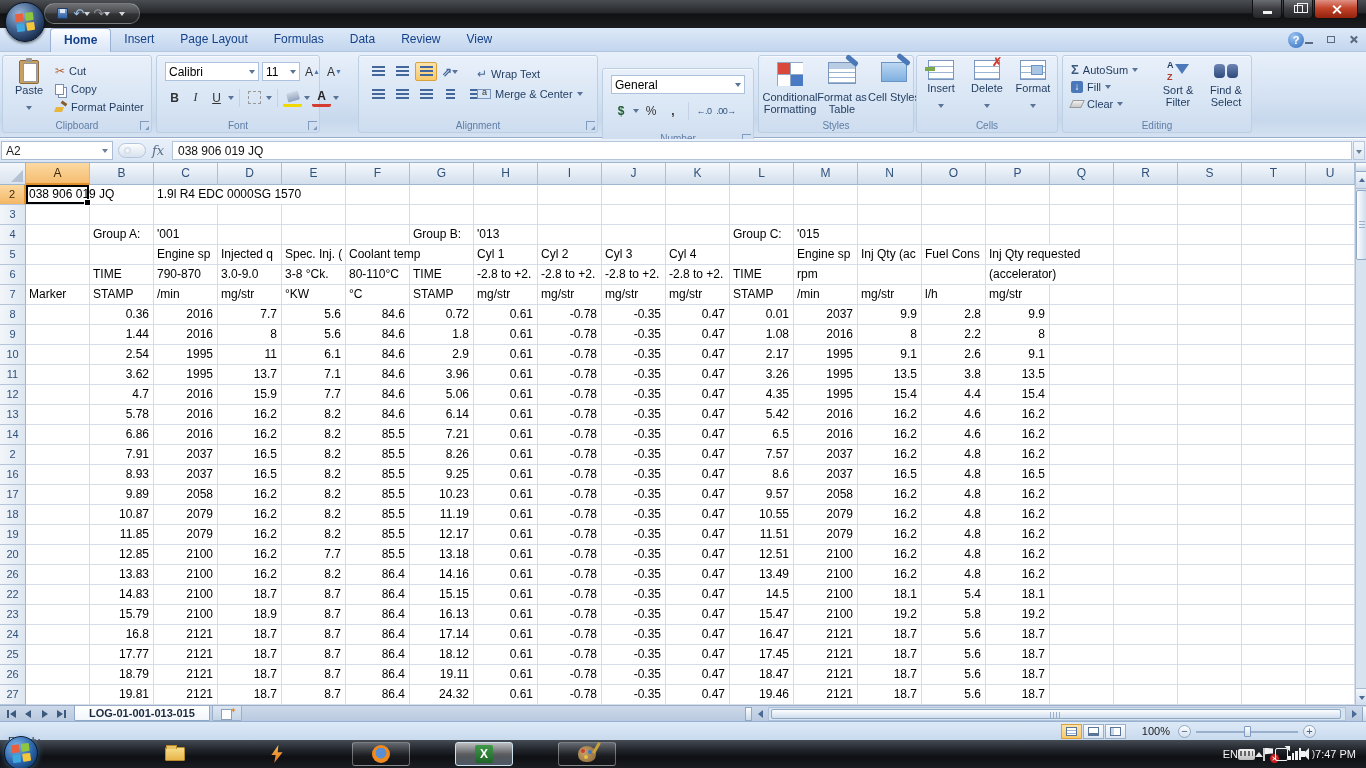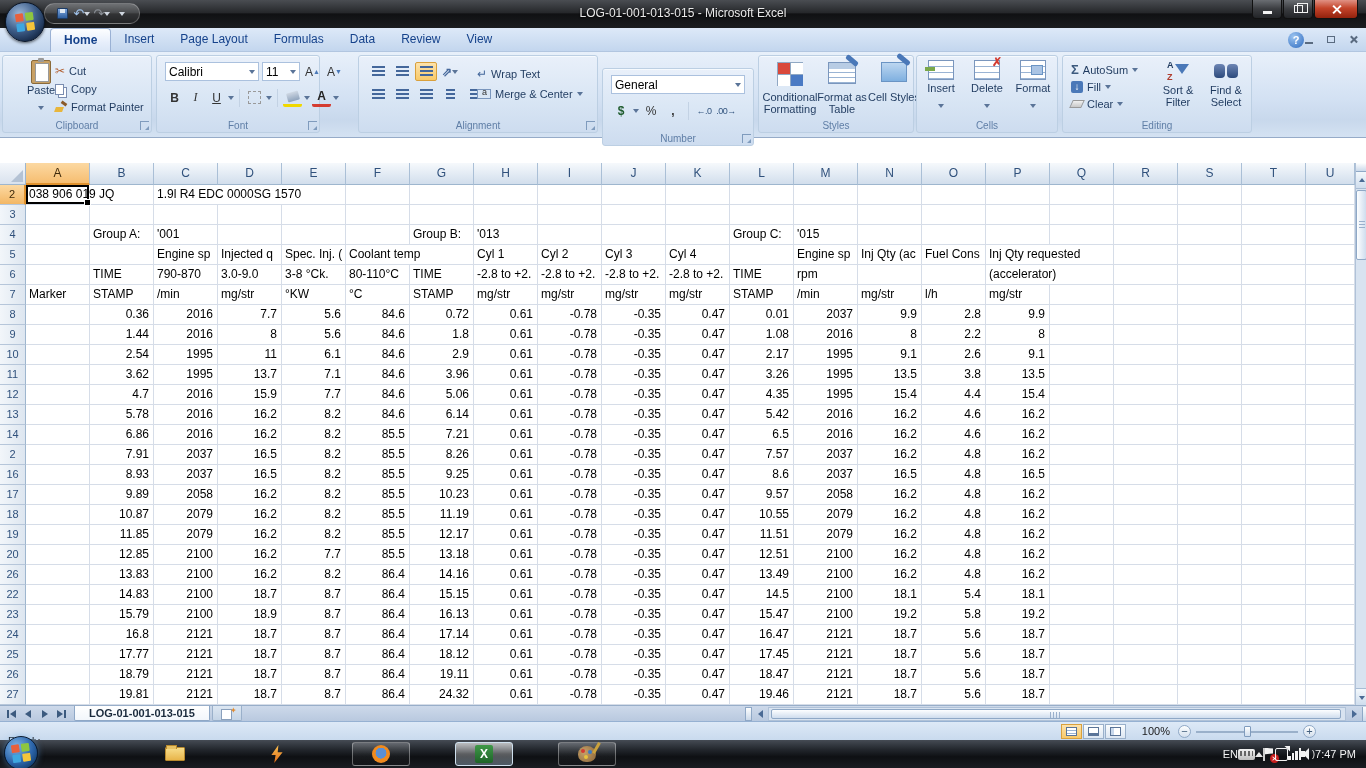--- a/index.html
+++ b/index.html
@@ -61,21 +61,21 @@
     background:linear-gradient(#e8f0fa,#d3e1f3 55%,#c8d8ec 80%,#d4e2f2); border-bottom:1px solid #96abc8; }
   .group { position:absolute; top:3px; height:78px; border:1px solid #bccfe3; border-radius:3px;
     background:linear-gradient(#e9f0fa,#d8e5f4 60%,#cddcef); box-shadow:inset 0 1px 0 #f6fafe; }
   .glabel { position:absolute; bottom:1px; left:0; right:0; text-align:center; font-size:10px; color:#5f7ea6; }
   .launch { position:absolute; right:2px; bottom:2px; width:9px; height:9px; border-left:1px solid #7f9bbd; border-top:1px solid #7f9bbd; }
   .launch:after { content:""; position:absolute; right:0; bottom:0; width:0; height:0; border-left:4px solid transparent; border-bottom:4px solid #7f9bbd; }
   .biglbl { font-size:11px; color:#1f3a5f; text-align:center; line-height:12px; }
   .smalllbl { font-size:11px; color:#1f3a5f; }
 
   
-  #g-clip .paste { position:absolute; left:18px; top:4px; width:40px; height:58px; text-align:center; }
+  #g-clip .paste { position:absolute; left:6px; top:4px; width:40px; height:58px; text-align:center; }
   .clipboard-ic { width:20px; height:24px; margin:0 auto; background:#c8a064; border:1px solid #8a6a3a; border-radius:2px; position:relative; }
   .clipboard-ic:before { content:""; position:absolute; left:3px; top:2px; width:12px; height:17px; background:#fff; border:1px solid #999; }
   .clipboard-ic:after { content:""; position:absolute; left:6px; top:-3px; width:6px; height:4px; background:#9a9a9a; border-radius:1px; }
   .clip-rows { position:absolute; left:52px; top:6px; }
   .srow { display:flex; align-items:center; gap:4px; height:18px; }
   .scissors { color:#b05a2a; font-size:12px; }
   .copy-ic { width:9px; height:11px; border:1px solid #7a8db0; background:#fff; box-shadow:3px 3px 0 -1px #fff,3px 3px 0 0 #7a8db0; margin-right:3px; }
   .brush-ic { width:12px; height:10px; position:relative; }
   .brush-ic:before { content:""; position:absolute; left:0; bottom:0; width:8px; height:5px; background:#e8b63c; transform:skewX(-20deg); }
   .brush-ic:after { content:""; position:absolute; right:0; top:0; width:6px; height:3px; background:#8a5a2a; transform:rotate(35deg); }
@@ -282,21 +282,20 @@
           <span class="dar"></span>
         </div>
       <div class="qbtn">
           <span class="redo-g">↷</span>
           <span class="dar"></span>
         </div>
       <div class="qbtn">
           <span class="dar"></span>
         </div>
     </div>
-    <div id="title-text">LOG-01-001-013-015 - Microsoft Excel</div>
     <div class="win-ctrls">
       <div class="wbtn">
           <span class="ic-min"></span>
         </div>
       <div class="wbtn">
           <span class="ic-max"></span>
         </div>
       <div class="wbtn close">
           <span class="ic-x"></span>
         </div>
@@ -542,20 +541,31 @@
         <div class="biglbl">Sort &amp; Filter</div>
       </div>
       <div class="bigbtn" style="left:140px;width:46px;">
         <div class="binoc"></div>
         <div class="biglbl">Find &amp; Select</div>
       </div>
       <div class="glabel">Editing</div>
     </div>
   </div>
 
+  <div id="fbar">
+    <div id="namebox"><span>A2</span><span class="dar"></span></div>
+    <div id="fx-pill">
+        <i></i>
+      </div>
+    <div id="fx-sym">fx</div>
+    <div id="formula-field">038 906 019 JQ</div>
+    <div id="fbar-exp">
+        <span class="dar"></span>
+      </div>
+  </div>
 
   <div id="grid">
     <div id="corner"></div>
     <div id="column-headers">
         <div class="colh sel">A</div>
         <div class="colh">B</div>
         <div class="colh">C</div>
         <div class="colh">D</div>
         <div class="colh">E</div>
         <div class="colh">F</div>

